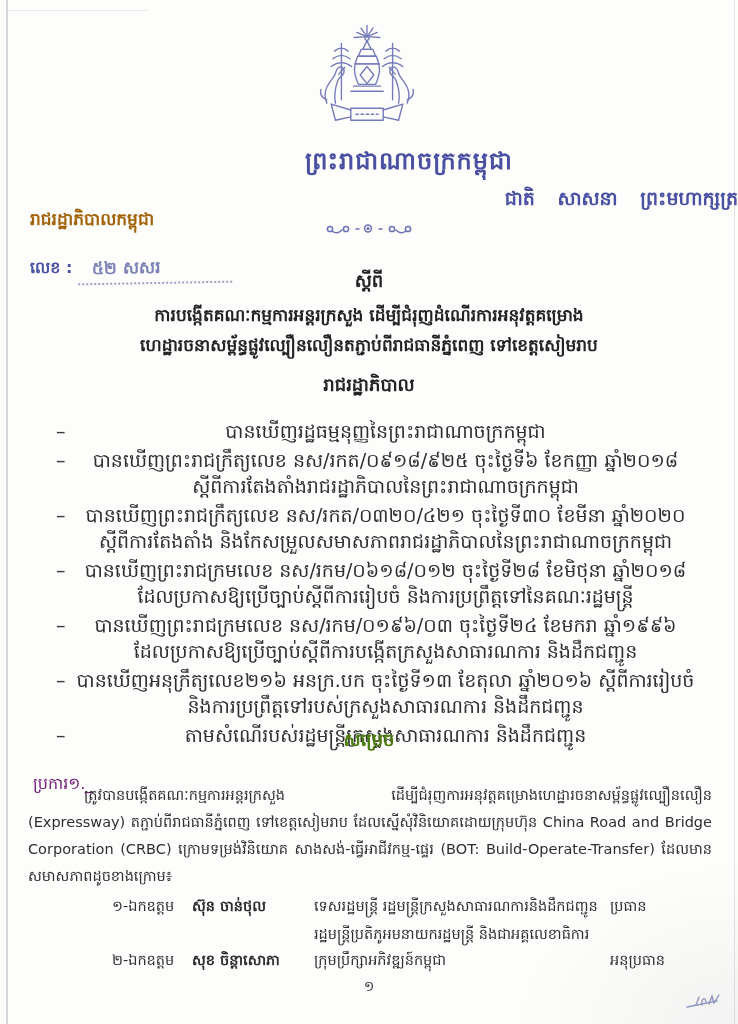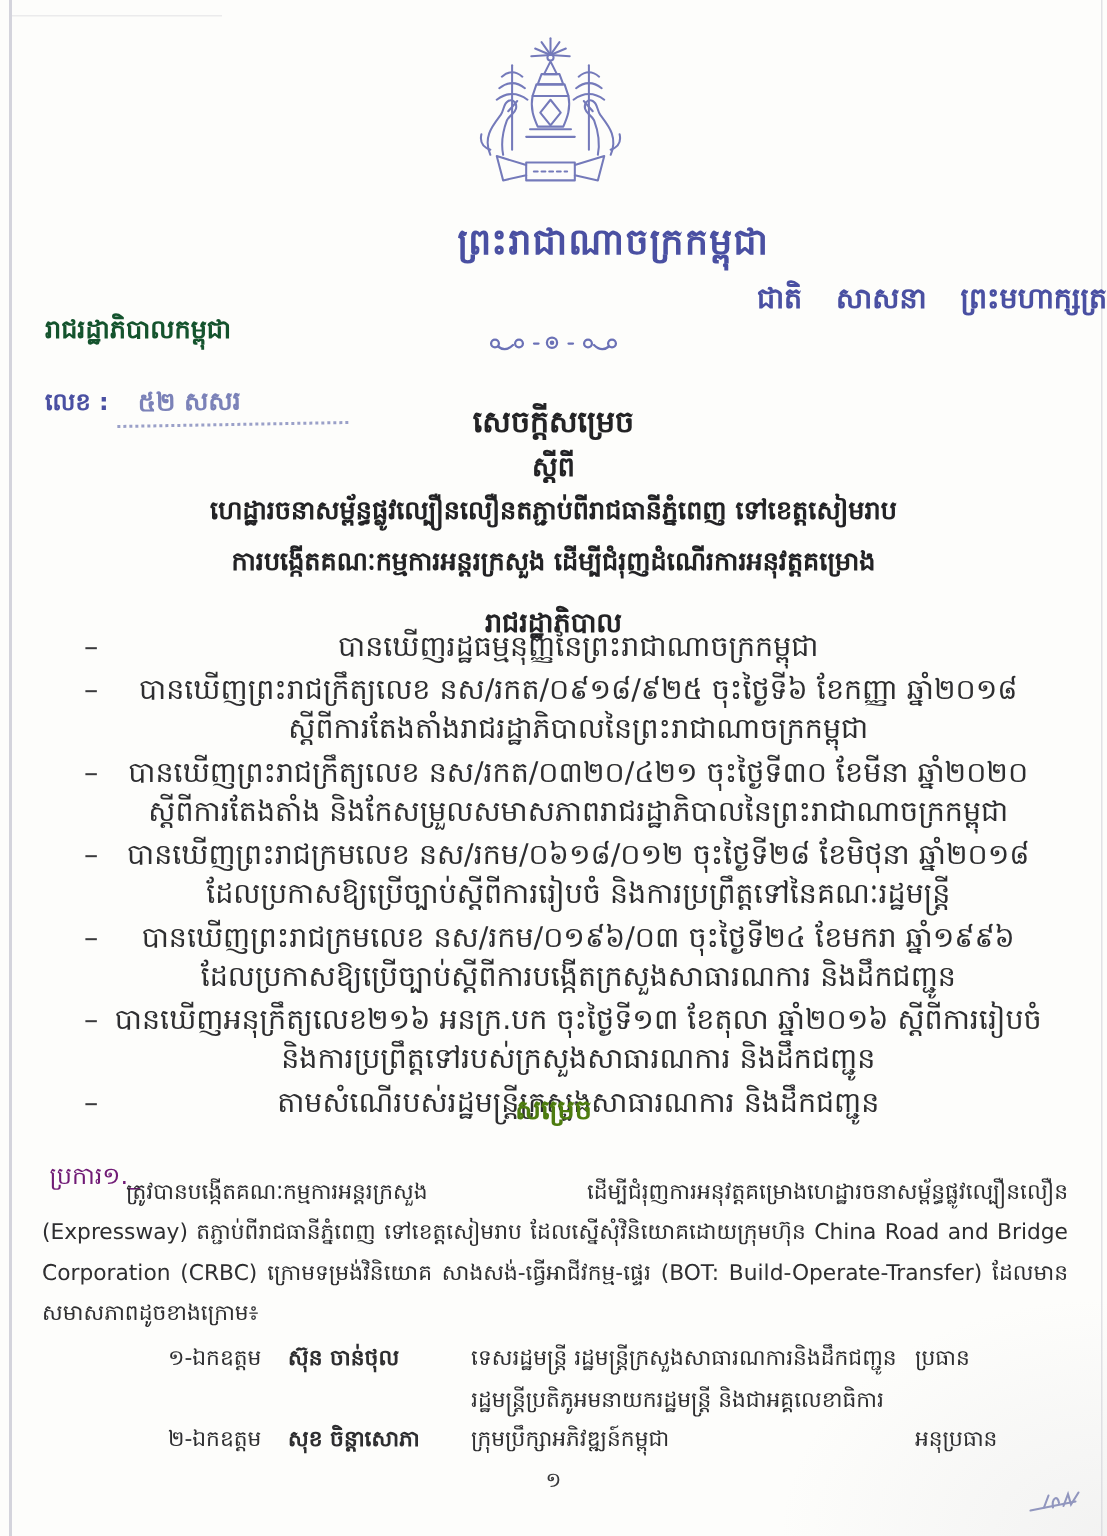--- a/index.html
+++ b/index.html
@@ -17,21 +17,21 @@
     background:radial-gradient(ellipse at bottom right,rgba(210,210,214,.25),transparent 70%);}
 
   
   .hdr{position:absolute;left:0;top:0;width:738px;height:268px;}
   .emblem{position:absolute;left:303px;top:22px;}
   .kingdom{position:absolute;left:0;top:146px;width:100%;text-align:center;
     font-weight:bold;font-size:24px;color:#4a50a2;letter-spacing:1px;margin-left:40px;}
   .motto{position:absolute;left:0;top:186px;width:100%;text-align:right;
     font-weight:bold;font-size:19px;color:#4a50a2;word-spacing:16px;}
   .ornament{position:absolute;left:0;top:221px;width:100%;text-align:center;}
-  .gov{position:absolute;left:30px;top:208px;font-weight:bold;font-size:17px;color:#14532d;font-family:Liberation Serif, serif;}
+  .gov{position:absolute;left:30px;top:208px;font-weight:bold;font-size:17px;color:#a16207;font-family:Liberation Serif, serif;}
   .numline{position:absolute;left:30px;top:256px;font-weight:bold;font-size:16px;color:#4a50a2;}
   .numline .hand{display:inline-block;min-width:130px;padding:0 10px 1px 14px;
     border-bottom:2px dotted #9aa0c8;color:#7b82b8;font-weight:bold;font-size:17px;
     transform:rotate(-1deg);}
 
   
   .titleblock{position:absolute;left:0;top:268px;width:738px;text-align:center;color:#232325;}
   .doc-type{font-size:20px;font-weight:bold;}
   .regarding{font-size:18px;font-weight:bold;margin-top:1px;}
   .subject{font-size:17px;font-weight:bold;line-height:30px;margin-top:4px;padding:0 40px;}
@@ -137,24 +137,23 @@
   </div>
 
   <div class="gov">រាជរដ្ឋាភិបាលកម្ពុជា</div>
   <div class="numline">
     <span>លេខ :</span>
     <span class="hand">៥២ សសរ</span>
   </div>
 </div>
 
 <div class="titleblock">
-  <div class="doc-type">សេចក្តីសម្រេច</div>
   <div class="regarding">ស្តីពី</div>
+  <div class="subject">ការបង្កើតគណៈកម្មការអន្តរក្រសួង ដើម្បីជំរុញដំណើរការអនុវត្តគម្រោង</div>
   <div class="subject" style="margin-top:0;">ហេដ្ឋារចនាសម្ព័ន្ធផ្លូវល្បឿនលឿនតភ្ជាប់ពីរាជធានីភ្នំពេញ ទៅខេត្តសៀមរាប</div>
-  <div class="subject">ការបង្កើតគណៈកម្មការអន្តរក្រសួង ដើម្បីជំរុញដំណើរការអនុវត្តគម្រោង</div>
   <div class="issuer">រាជរដ្ឋាភិបាល</div>
 </div>
 
 <ul class="citations">
   <li>បានឃើញរដ្ឋធម្មនុញ្ញនៃព្រះរាជាណាចក្រកម្ពុជា</li>
   <li>បានឃើញព្រះរាជក្រឹត្យលេខ នស/រកត/០៩១៨/៩២៥ ចុះថ្ងៃទី៦ ខែកញ្ញា ឆ្នាំ២០១៨ ស្តីពីការតែងតាំងរាជរដ្ឋាភិបាលនៃព្រះរាជាណាចក្រកម្ពុជា</li>
   <li>បានឃើញព្រះរាជក្រឹត្យលេខ នស/រកត/០៣២០/៤២១ ចុះថ្ងៃទី៣០ ខែមីនា ឆ្នាំ២០២០ ស្តីពីការតែងតាំង និងកែសម្រួលសមាសភាពរាជរដ្ឋាភិបាលនៃព្រះរាជាណាចក្រកម្ពុជា</li>
   <li>បានឃើញព្រះរាជក្រមលេខ នស/រកម/០៦១៨/០១២ ចុះថ្ងៃទី២៨ ខែមិថុនា ឆ្នាំ២០១៨ ដែលប្រកាសឱ្យប្រើច្បាប់ស្តីពីការរៀបចំ និងការប្រព្រឹត្តទៅនៃគណៈរដ្ឋមន្ត្រី</li>
   <li>បានឃើញព្រះរាជក្រមលេខ នស/រកម/០១៩៦/០៣ ចុះថ្ងៃទី២៤ ខែមករា ឆ្នាំ១៩៩៦ ដែលប្រកាសឱ្យប្រើច្បាប់ស្តីពីការបង្កើតក្រសួងសាធារណការ និងដឹកជញ្ជូន</li>
   <li>បានឃើញអនុក្រឹត្យលេខ២១៦ អនក្រ.បក ចុះថ្ងៃទី១៣ ខែតុលា ឆ្នាំ២០១៦ ស្តីពីការរៀបចំ និងការប្រព្រឹត្តទៅរបស់ក្រសួងសាធារណការ និងដឹកជញ្ជូន</li>

